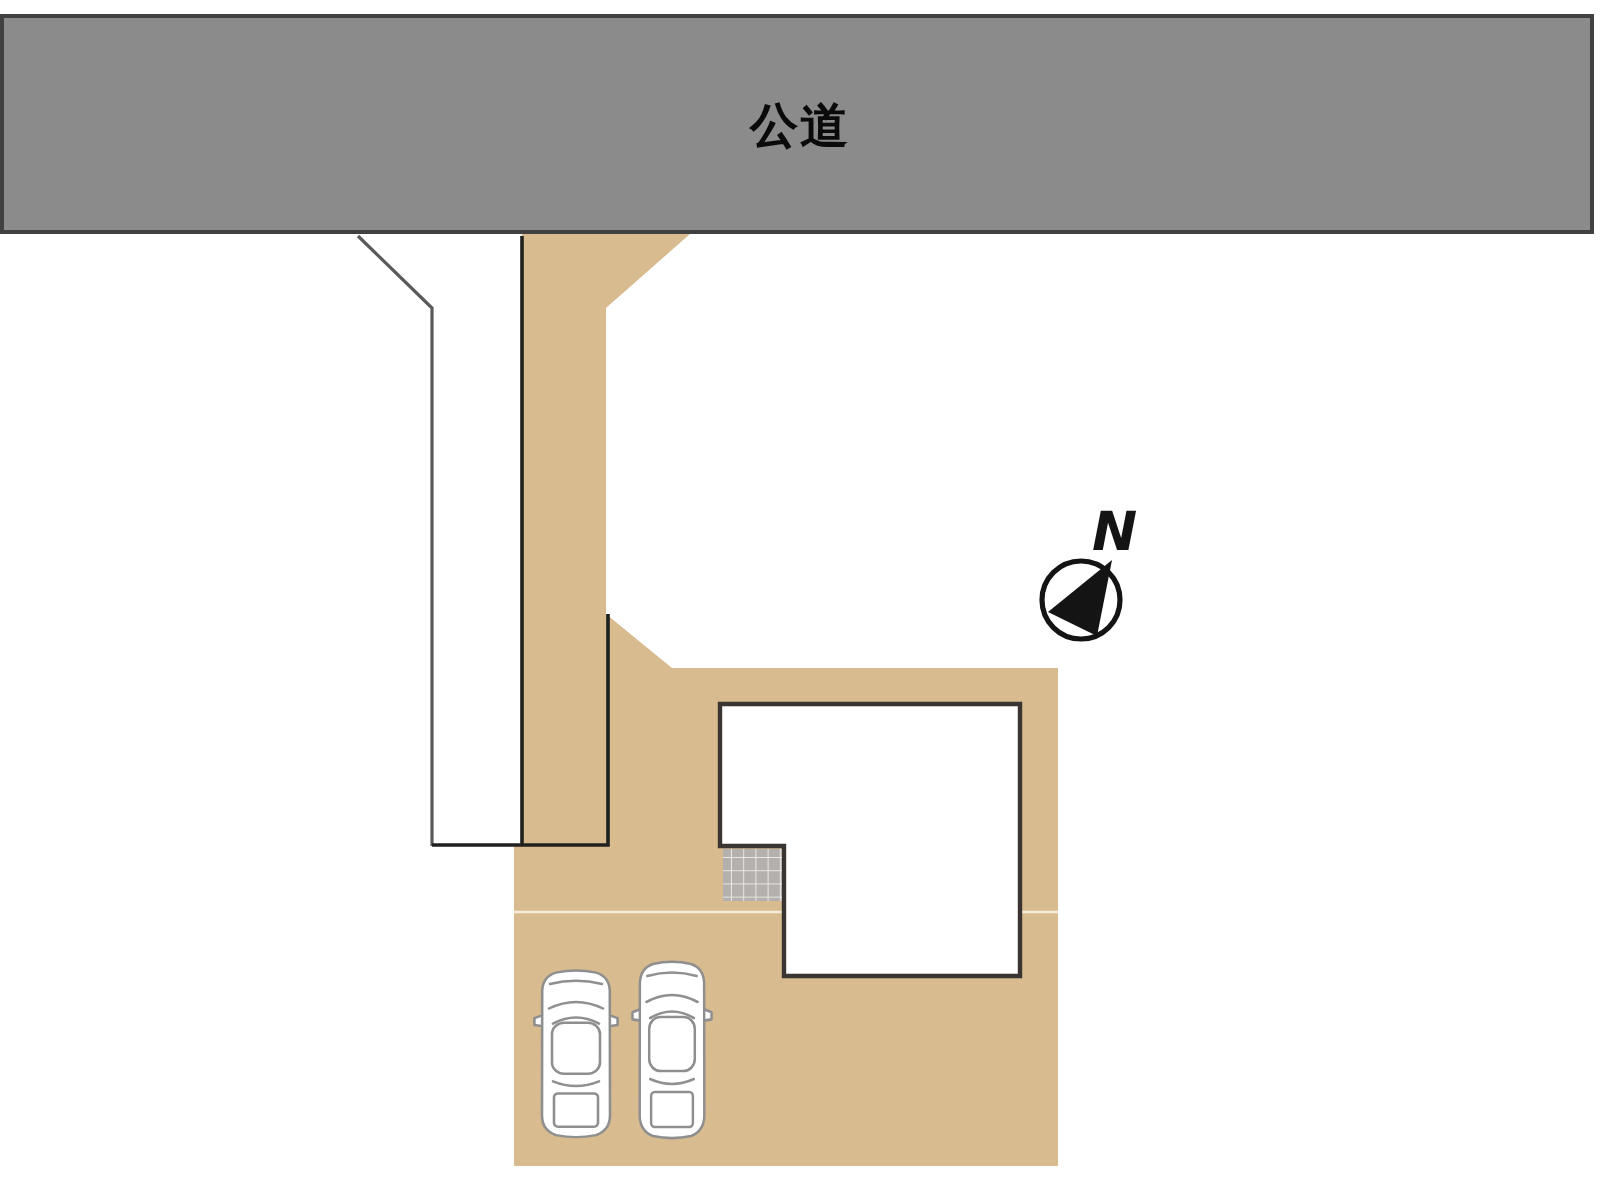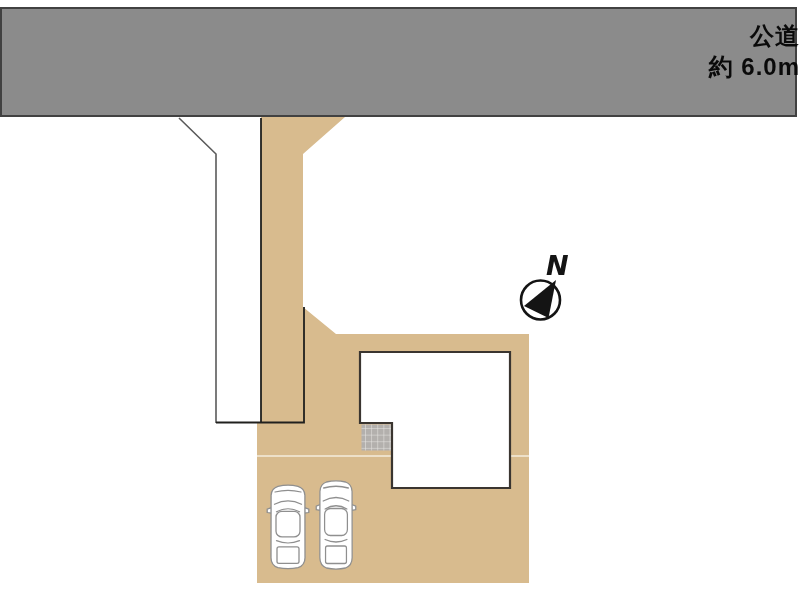--- a/index.html
+++ b/index.html
@@ -15,24 +15,24 @@
     overflow: hidden;
     font-family: "Liberation Sans", "DejaVu Sans", sans-serif;
   }
   .plan-svg {
     position: absolute;
     top: 0;
     left: 0;
   }
   .road-label {
     position: absolute;
-    top: 20px;
+    top: 48px;
     left: 0;
     width: 100%;
-    text-align: right;
+    text-align: center;
     font-weight: bold;
     font-size: 24px;
     line-height: 31px;
     color: #0a0a0a;
     letter-spacing: 1px;
     pointer-events: none;
   }
   .road-label span { display: block; }
   .compass-n {
     font-family: "DejaVu Sans", "Liberation Sans", sans-serif;
@@ -96,16 +96,15 @@
 
     <g>
       <circle cx="540.5" cy="300" r="19.5" fill="none" stroke-width="2.6" stroke="#141414"></circle>
       <polygon points="556,280 548.5,318 524,306" fill="#141414"></polygon>
       <text x="546" y="275" font-size="27" class="compass-n" fill="#141414">N</text>
     </g>
   </svg>
 
   <div class="road-label">
     <span>公道</span>
-    <span>約 6.0m</span>
   </div>
 
 </div>
 
 </body></html>

